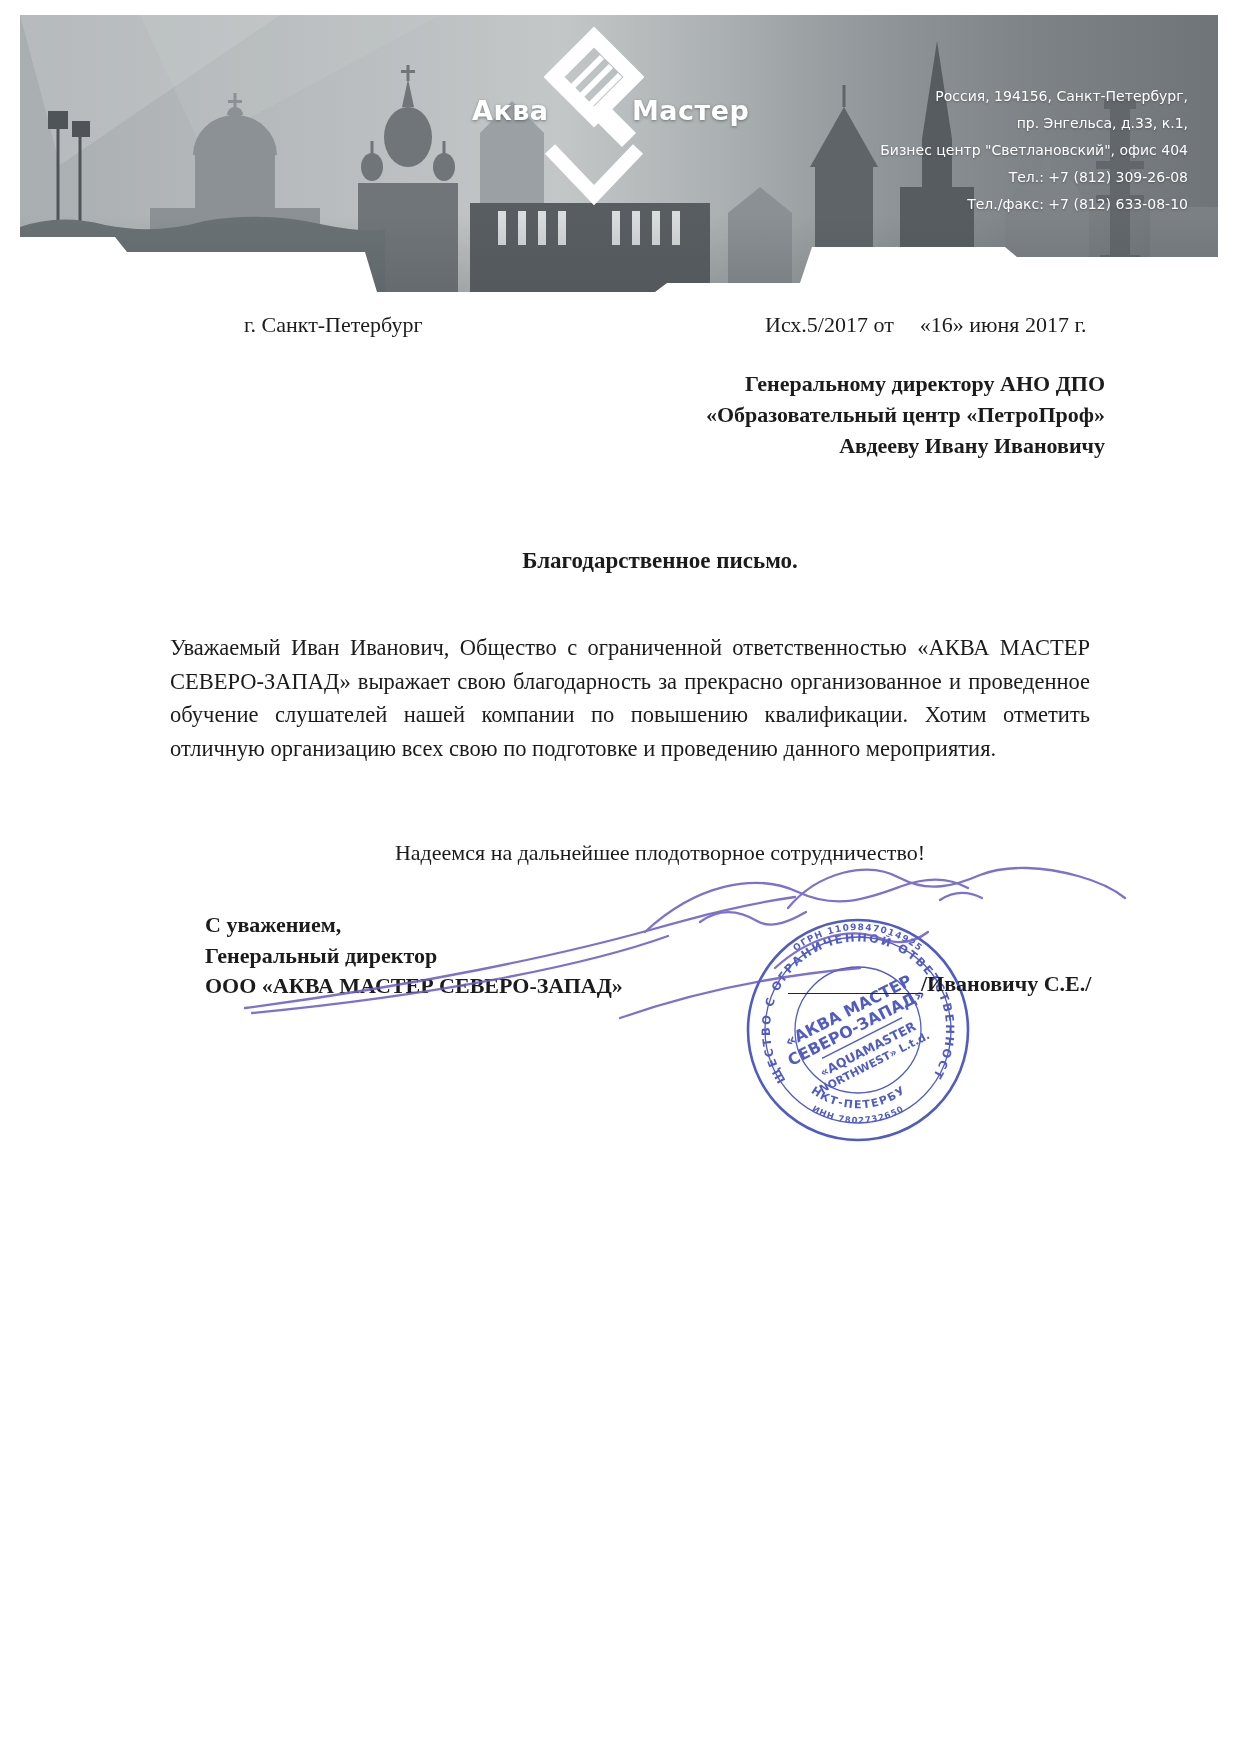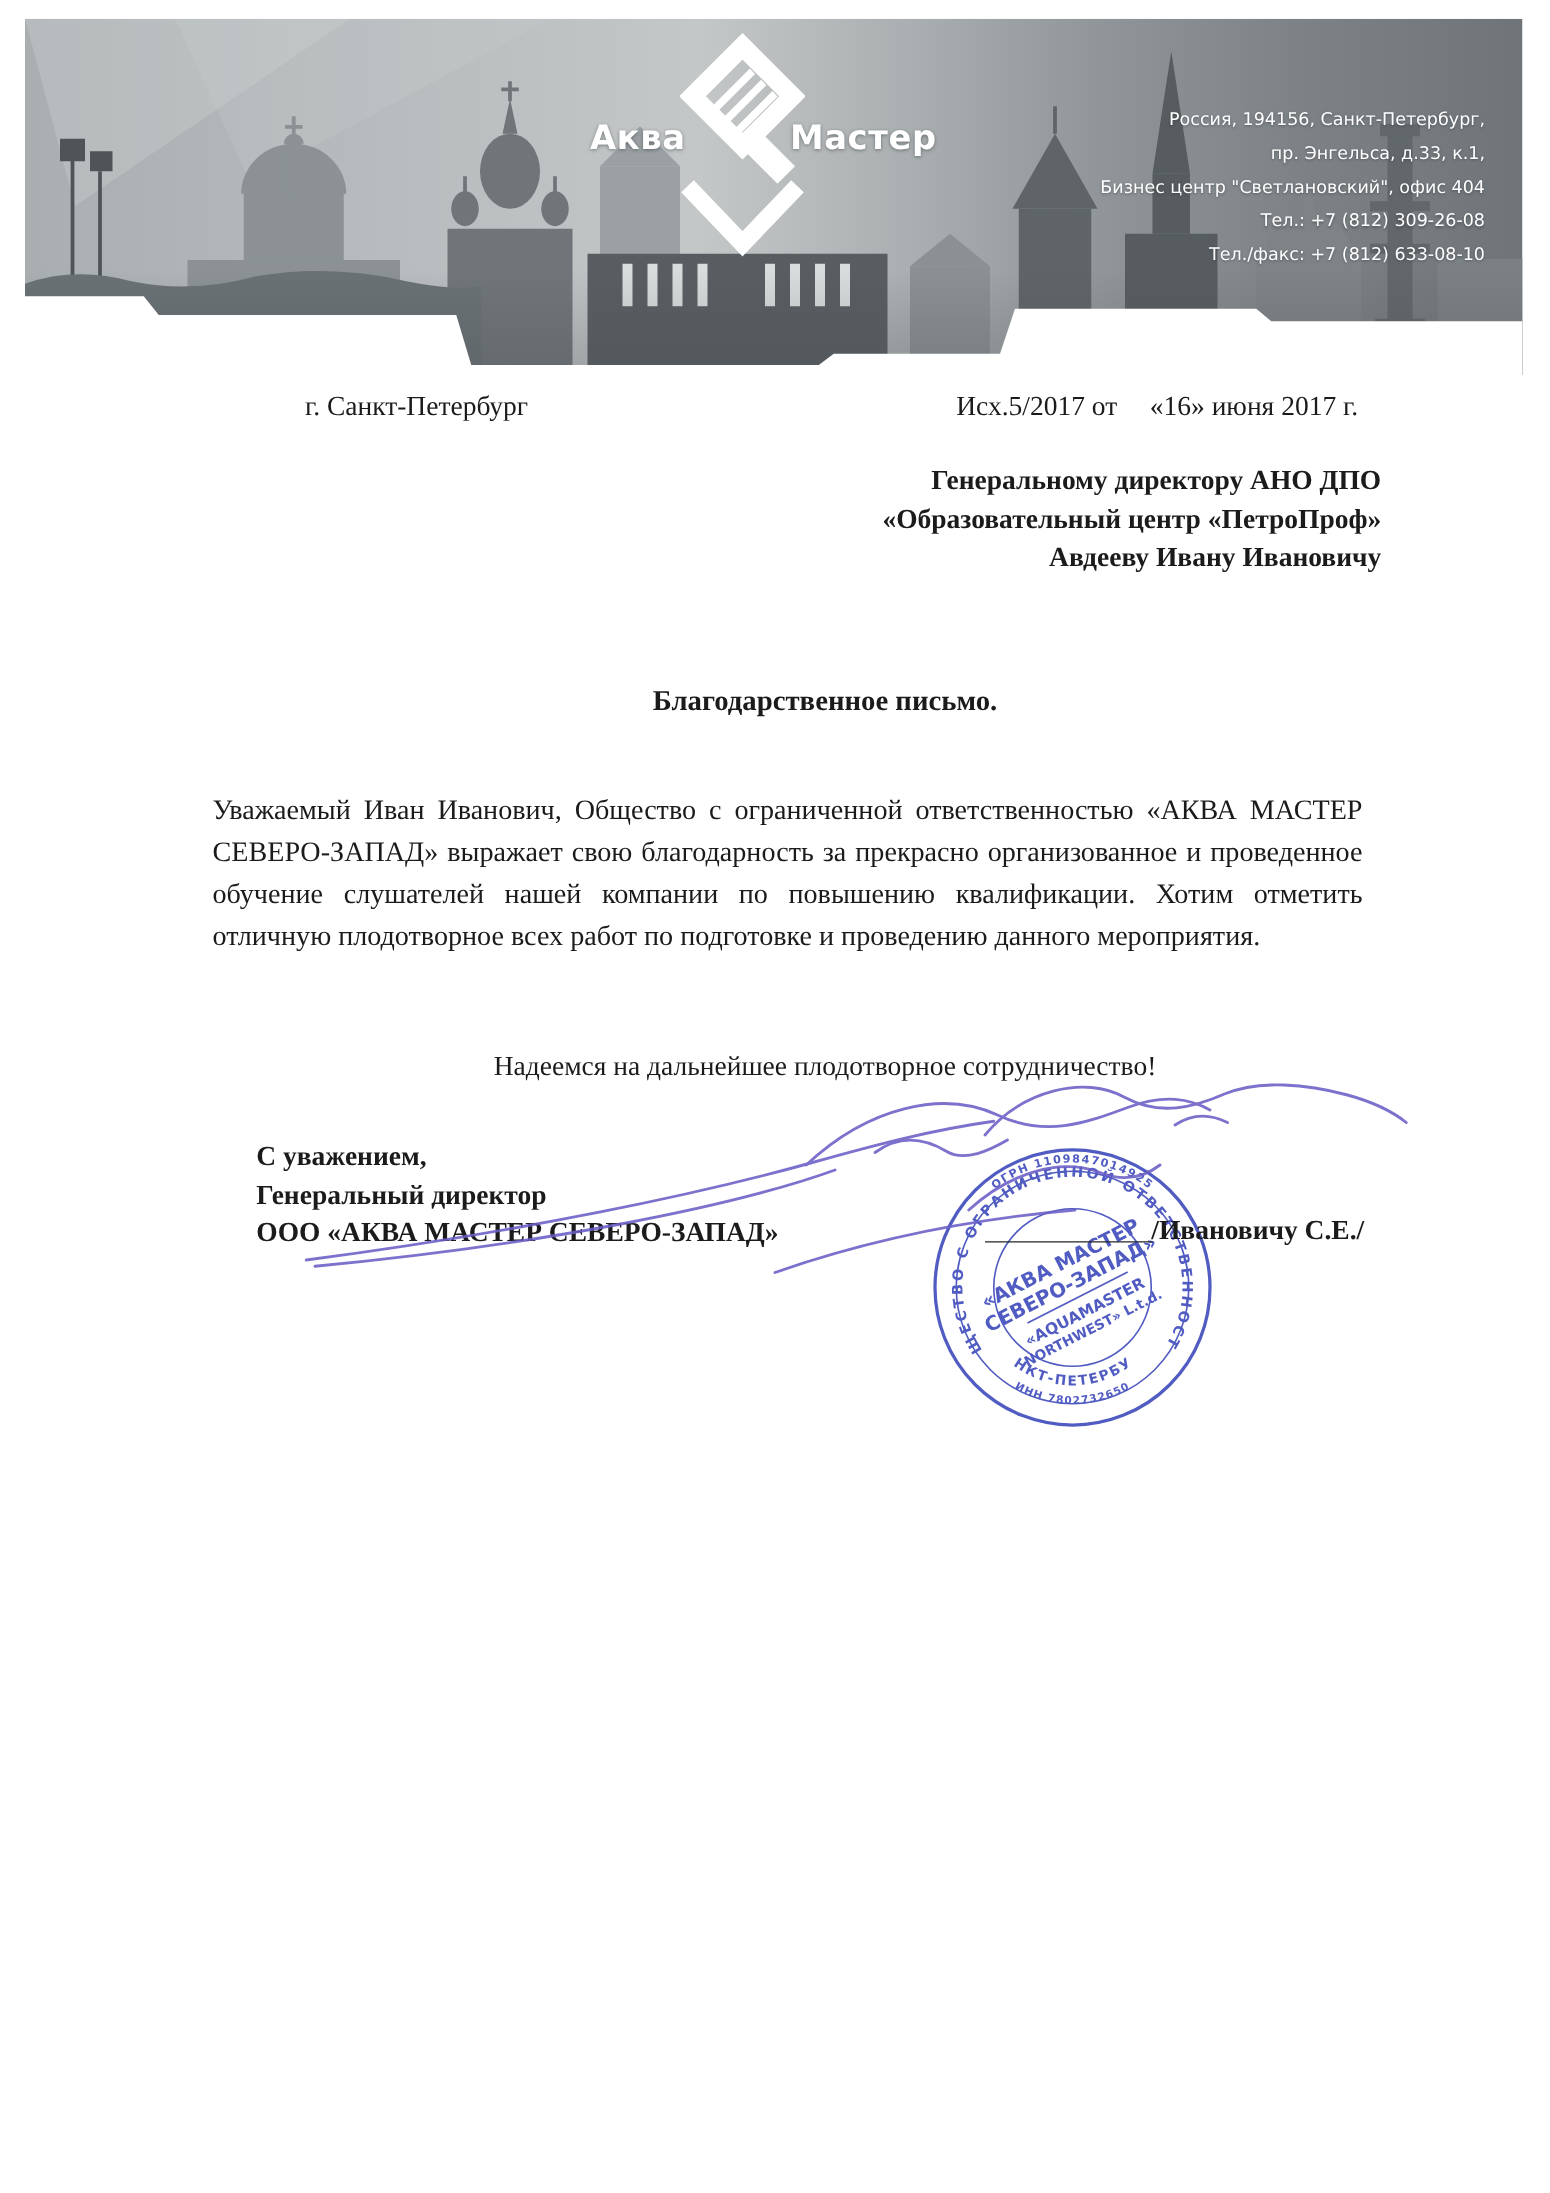--- a/index.html
+++ b/index.html
@@ -206,21 +206,21 @@
     <div>«Образовательный центр «ПетроПроф»</div>
     <div>Авдееву Ивану Ивановичу</div>
   </div>
 
   <div class="title">Благодарственное письмо.</div>
 
   <div class="body-text">
     <div class="body-line">Уважаемый Иван Иванович, Общество с ограниченной ответственностью «АКВА МАСТЕР</div>
     <div class="body-line">СЕВЕРО-ЗАПАД» выражает свою благодарность за прекрасно организованное и проведенное</div>
     <div class="body-line">обучение слушателей нашей компании по повышению квалификации. Хотим отметить</div>
-    <div class="body-line last">отличную плодотворное всех работ по подготовке и проведению данного мероприятия.</div>
+    <div class="body-line last">отличную организацию всех свою по подготовке и проведению данного мероприятия.</div>
   </div>
 
   <div class="closing">Надеемся на дальнейшее плодотворное сотрудничество!</div>
 
   <div class="sign-block">
     <div>С уважением,</div>
     <div>Генеральный директор</div>
     <div>ООО «АКВА МАСТЕР СЕВЕРО-ЗАПАД»</div>
   </div>
 

